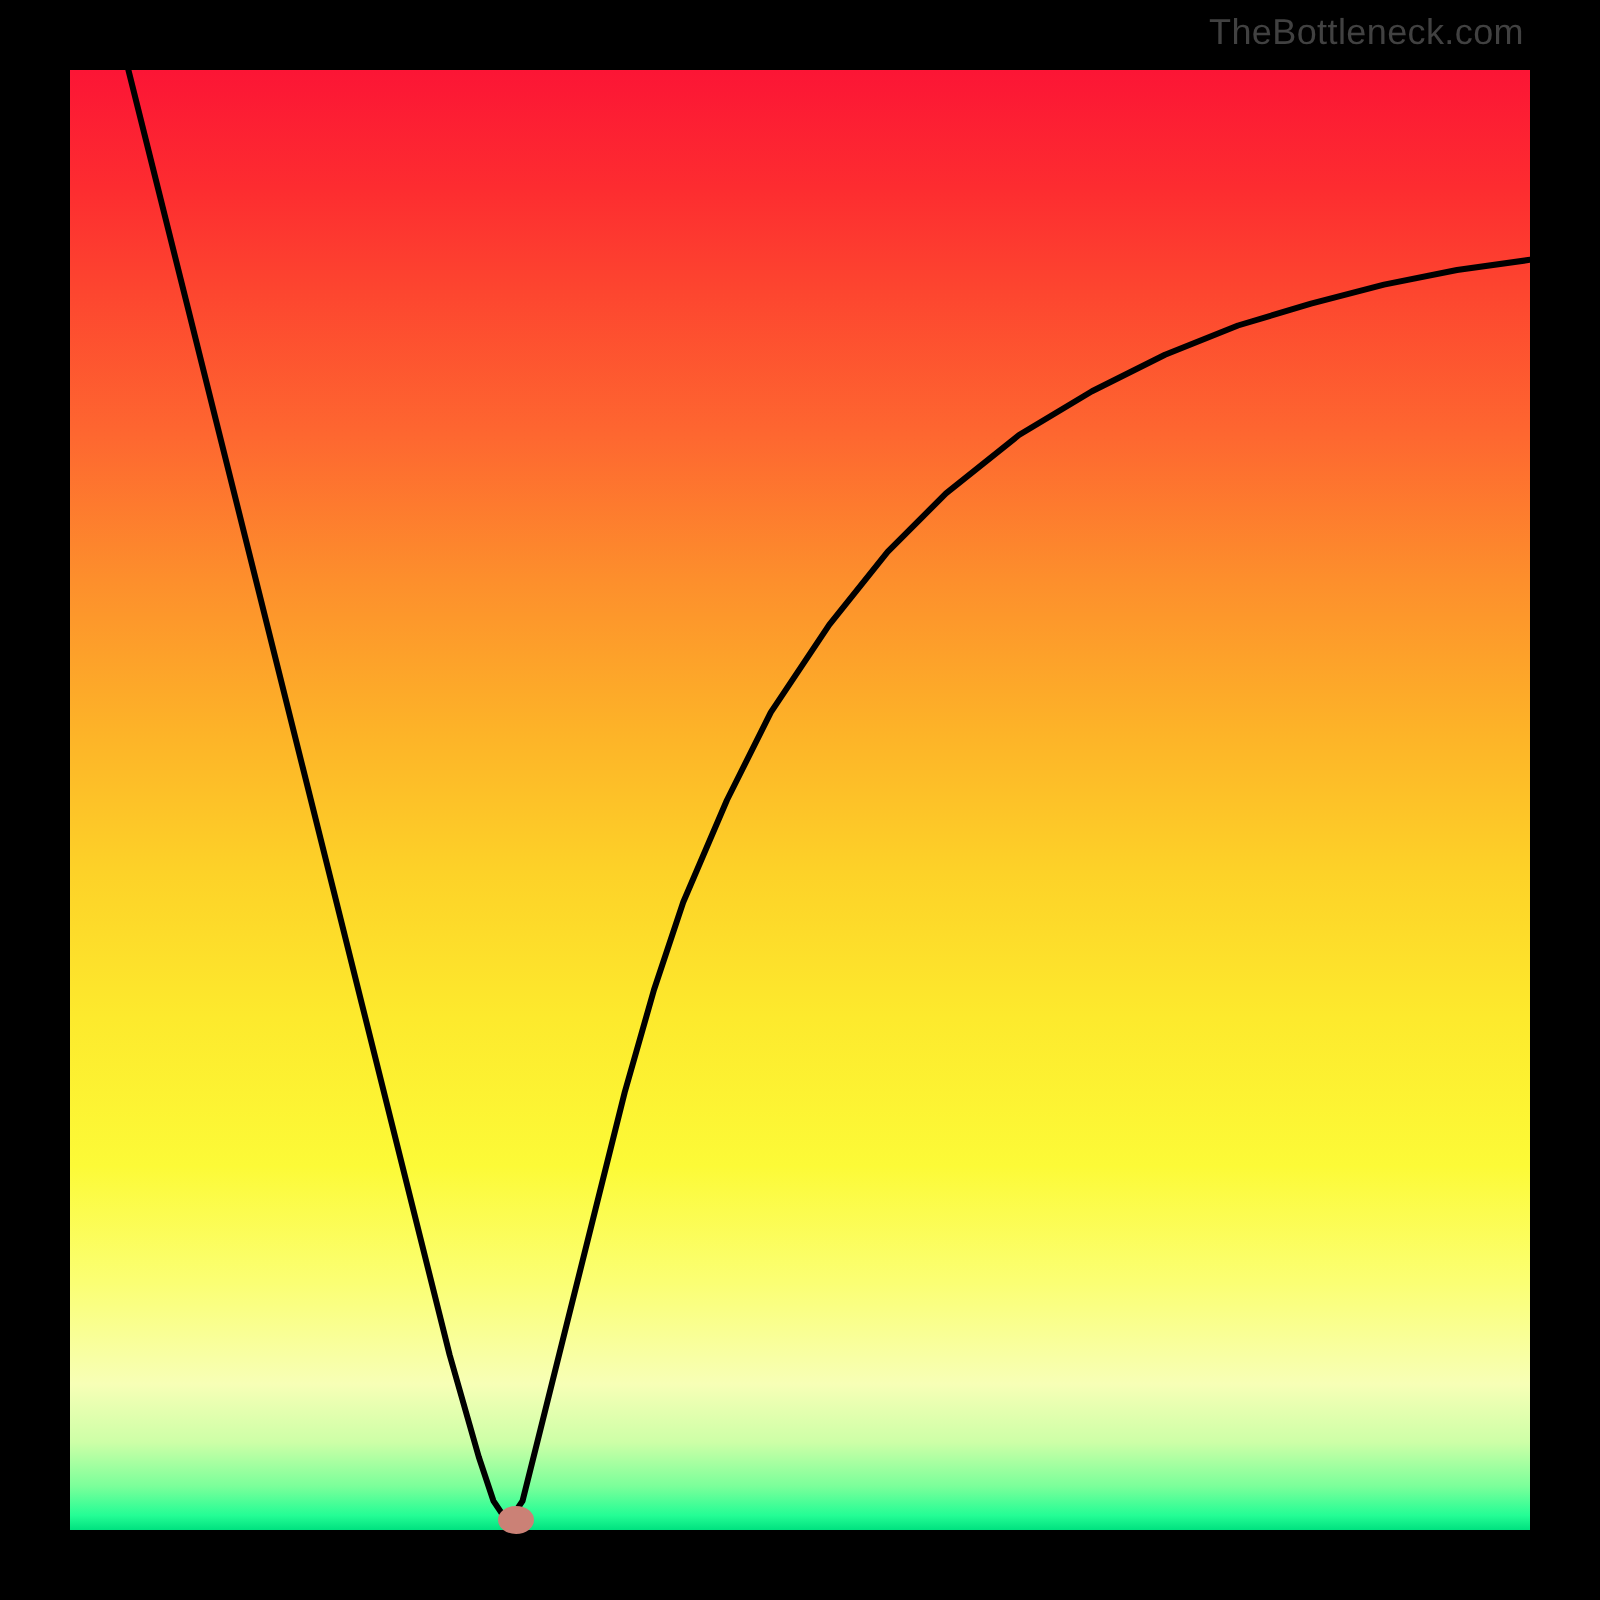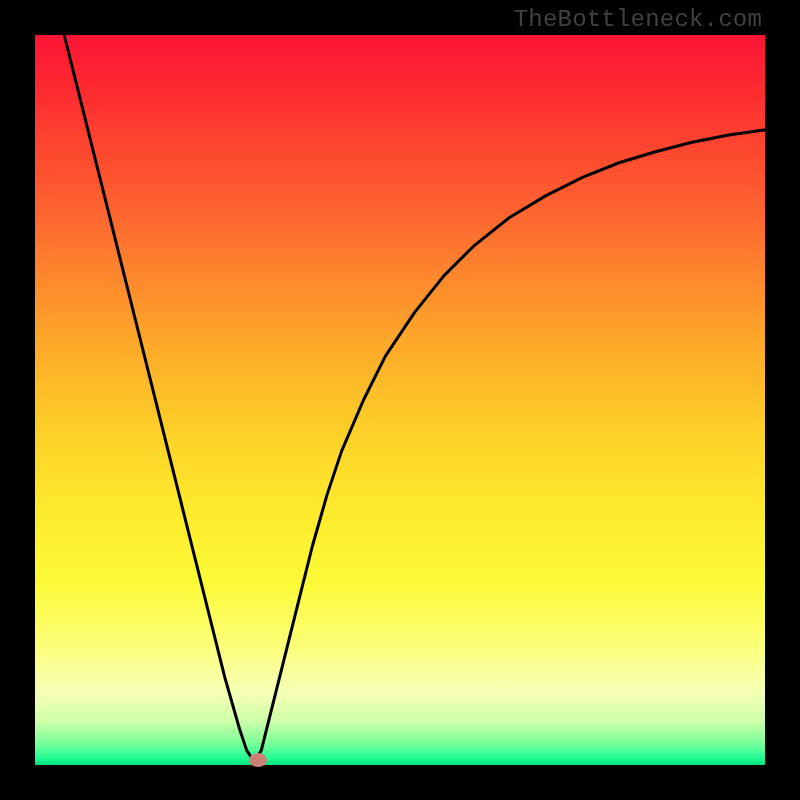--- a/index.html
+++ b/index.html
@@ -42,23 +42,23 @@
       #7bff9a 97%,
       #24fd95 99%,
       #00e17f 100%);
     overflow: visible;
   }
   .watermark {
     position: absolute;
     top: 6px;
     right: 38px;
     color: #414141;
-    font-size: 24px;
+    font-size: 18px;
     font-weight: 400;
-    font-family: Liberation Mono, monospace;
+    font-family: Liberation Sans, sans-serif;
     letter-spacing: 0.2px;
   }
   .curve {
     position: absolute;
     top: 0;
     left: 0;
     width: 730px;
     height: 730px;
   }
   .marker {

